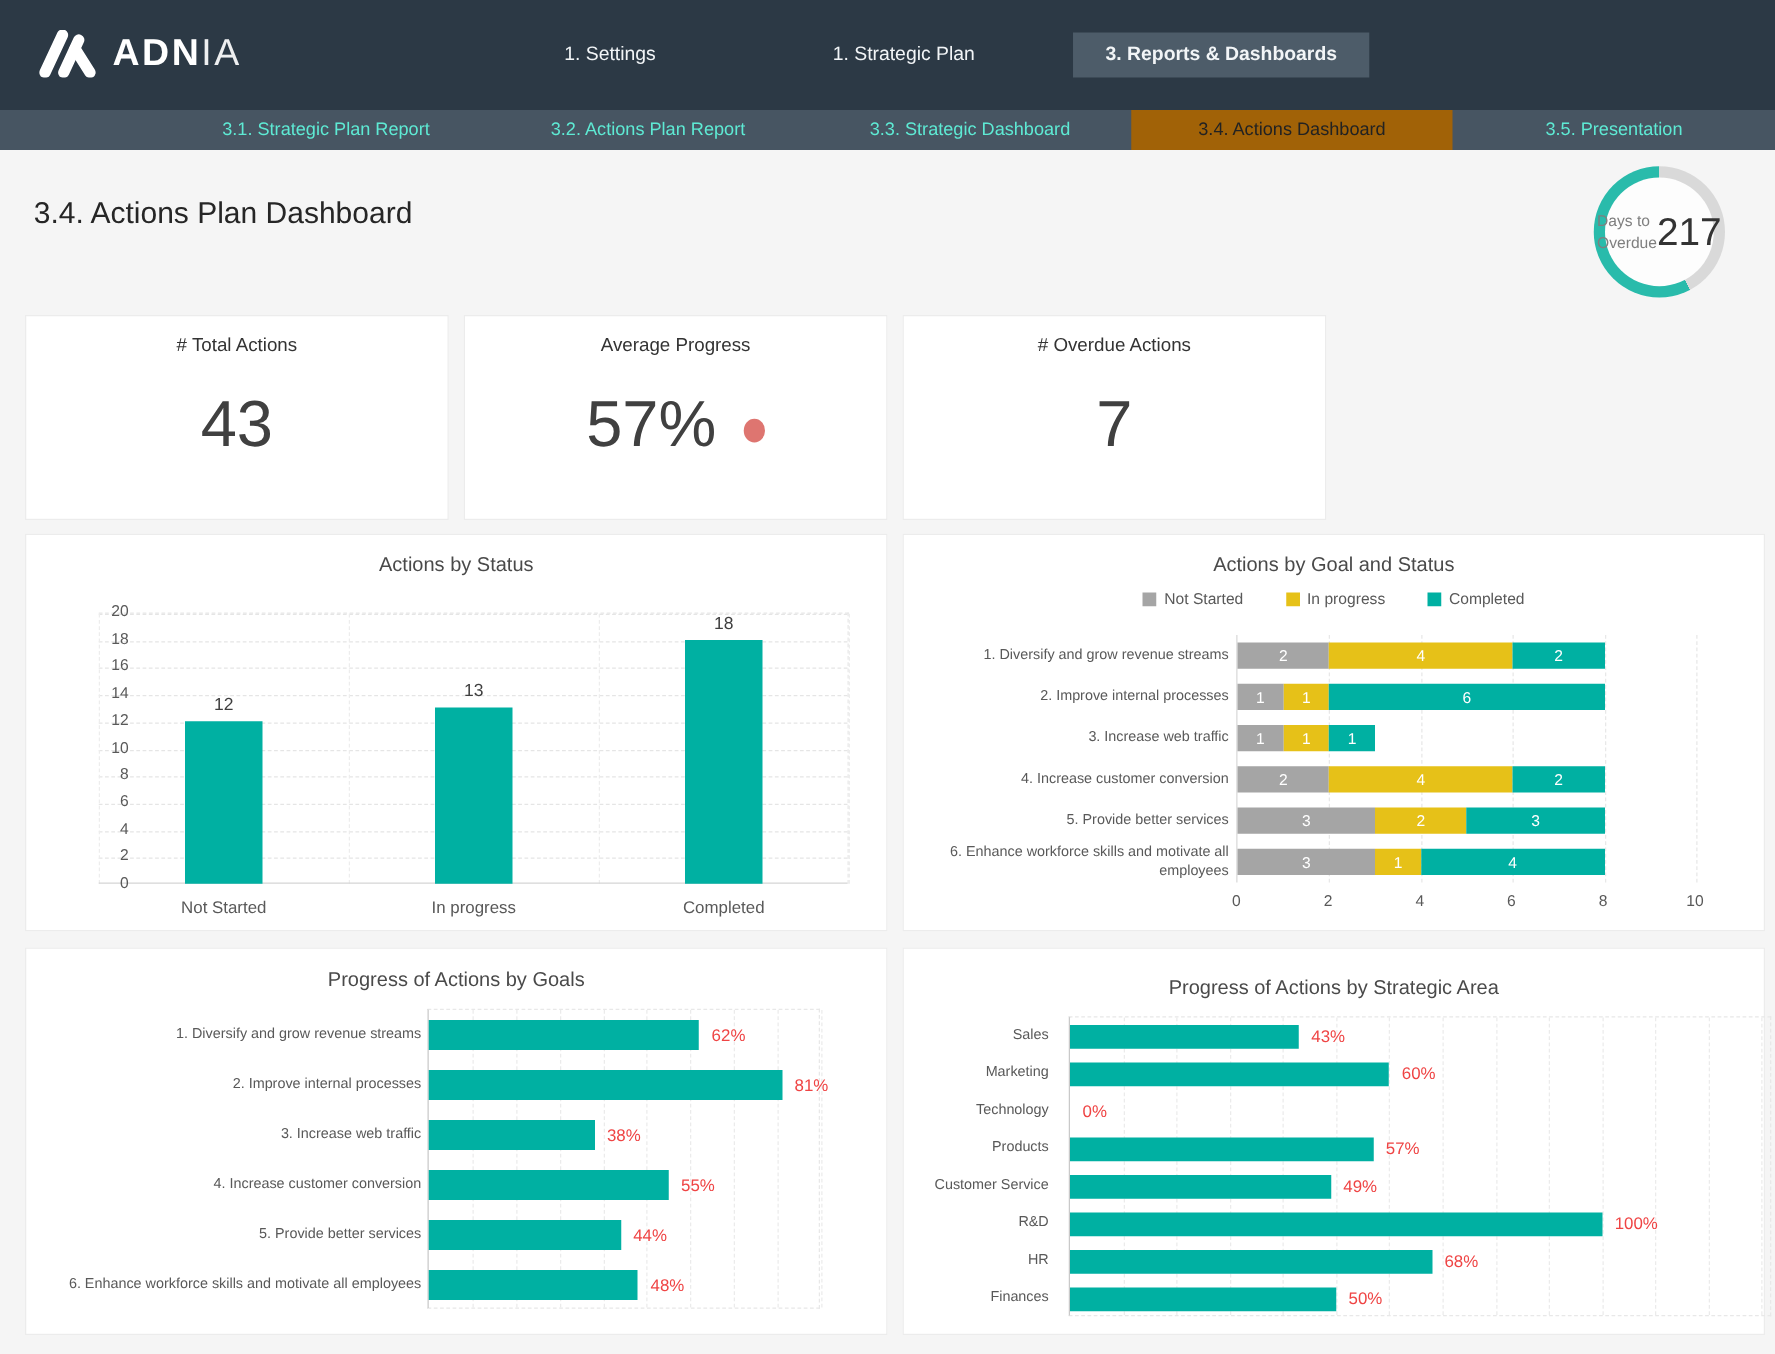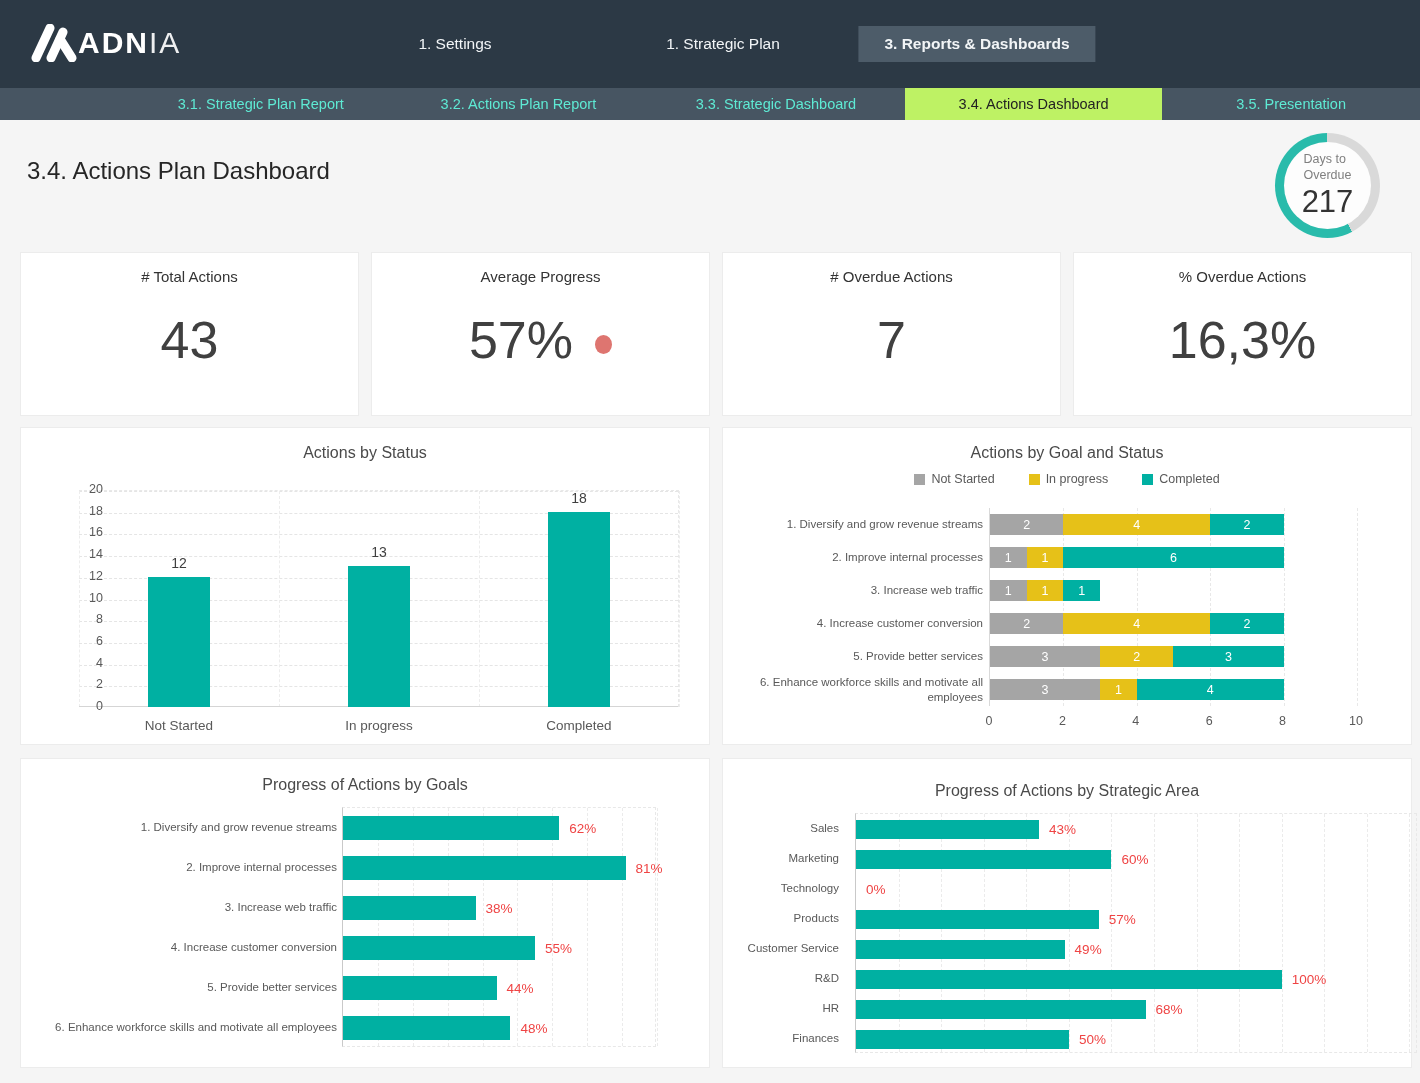--- a/index.html
+++ b/index.html
@@ -1,45 +1,45 @@
 <!DOCTYPE html>
 <html><head>
 <meta charset="utf-8">
 <style>
   * { margin:0; padding:0; box-sizing:border-box; }
   html,body { width:1420px; height:1083px; overflow:hidden;
     font-family:"Liberation Sans", sans-serif; background:#f5f5f5; }
 
   
   .topbar { position:relative; height:88px; background:#2c3945; }
-  .logo { position:absolute; left:30px; top:24px; display:flex; align-items:center; }
+  .logo { position:absolute; left:30px; top:24px; display:flex; align-items:center; gap:12px; }
   .logo-icon { width:48px; height:38px; }
   .logo-text { font-size:30px; letter-spacing:2px; color:#fff; font-weight:bold; }
   .logo-text .lt-light { font-weight:normal; opacity:.92; }
   .topnav-item { position:absolute; top:0; height:88px; display:flex; align-items:center;
     transform:translateX(-50%); color:#f2f5f7; font-size:15.5px; cursor:pointer; }
-  .topnav-item.tn-0 { left:455px; }
+  .topnav-item.tn-0 { left:488px; }
   .topnav-item.tn-1 { left:723px; }
   .topnav-item.tn-2 { left:977px; }
   .topnav-item.active span { background:#4d5c69; padding:9px 26px; font-weight:bold; }
 
   
   .subnav { display:flex; height:32px; background:#475562; }
   .subnav-spacer { width:132px; }
   .subnav-tab { flex:1; display:flex; align-items:center; justify-content:center;
     color:#5eead4; font-size:14.5px; cursor:pointer; }
-  .subnav-tab.active { background:#bef264; color:#222; }
+  .subnav-tab.active { background:#a16207; color:#222; }
 
   
   .content { position:relative; height:963px; padding:0 8px 0 20px; }
   .page-title { position:absolute; left:27px; top:37px; font-size:24px; color:#262626; font-weight:500; }
   .ring { position:absolute; right:40px; top:13px; width:105px; height:105px; border-radius:50%;
     background:conic-gradient(#d9d9d9 0deg 152deg, #29bbab 152deg 360deg); }
   .ring-inner { position:absolute; left:9px; top:9px; width:87px; height:87px; border-radius:50%;
-    background:#fdfdfd; display:flex; flex-direction:column; align-items:center; justify-content:center; }
+    background:#fdfdfd; display:flex; flex-direction:row; align-items:center; justify-content:center; }
   .ring-label { font-size:12.5px; color:#7f7f7f; line-height:1.3; }
   .ring-value { font-size:31px; color:#333; margin-top:1px; }
 
   .kpi-grid { display:grid; grid-template-columns:repeat(4,1fr); gap:12px; padding-top:132px; }
   .card { background:#fff; border:1px solid #ececec; position:relative; }
   .kpi-card { height:164px; }
   .kpi-label { text-align:center; margin-top:15px; font-size:15px; color:#333; }
   .kpi-value-wrap { display:flex; align-items:center; justify-content:center; height:110px; }
   .kpi-value { font-size:52px; color:#404040; }
   .kpi-dot { width:17px; height:19px; border-radius:50%; background:#de7570; margin-left:22px; margin-top:8px; }
@@ -142,26 +142,20 @@
       <div class="kpi-label">Average Progress</div>
       <div class="kpi-value-wrap">
         <div class="kpi-value">57%</div>
         <div class="kpi-dot"></div>
       </div>
     </div>
     <div class="card kpi-card">
       <div class="kpi-label"># Overdue Actions</div>
       <div class="kpi-value-wrap">
           <div class="kpi-value">7</div>
-        </div>
-    </div>
-    <div class="card kpi-card">
-      <div class="kpi-label">% Overdue Actions</div>
-      <div class="kpi-value-wrap">
-          <div class="kpi-value">16,3%</div>
         </div>
     </div>
   </div>
 
   <div class="chart-grid cg1">
     <div class="card" id="chart1">
       <div class="chart-title c1-title">Actions by Status</div>
     <div class="plot1">
           <div class="grid-h" style="top: 195.3px;"></div>
           <div class="grid-h" style="top: 173.6px;"></div>

